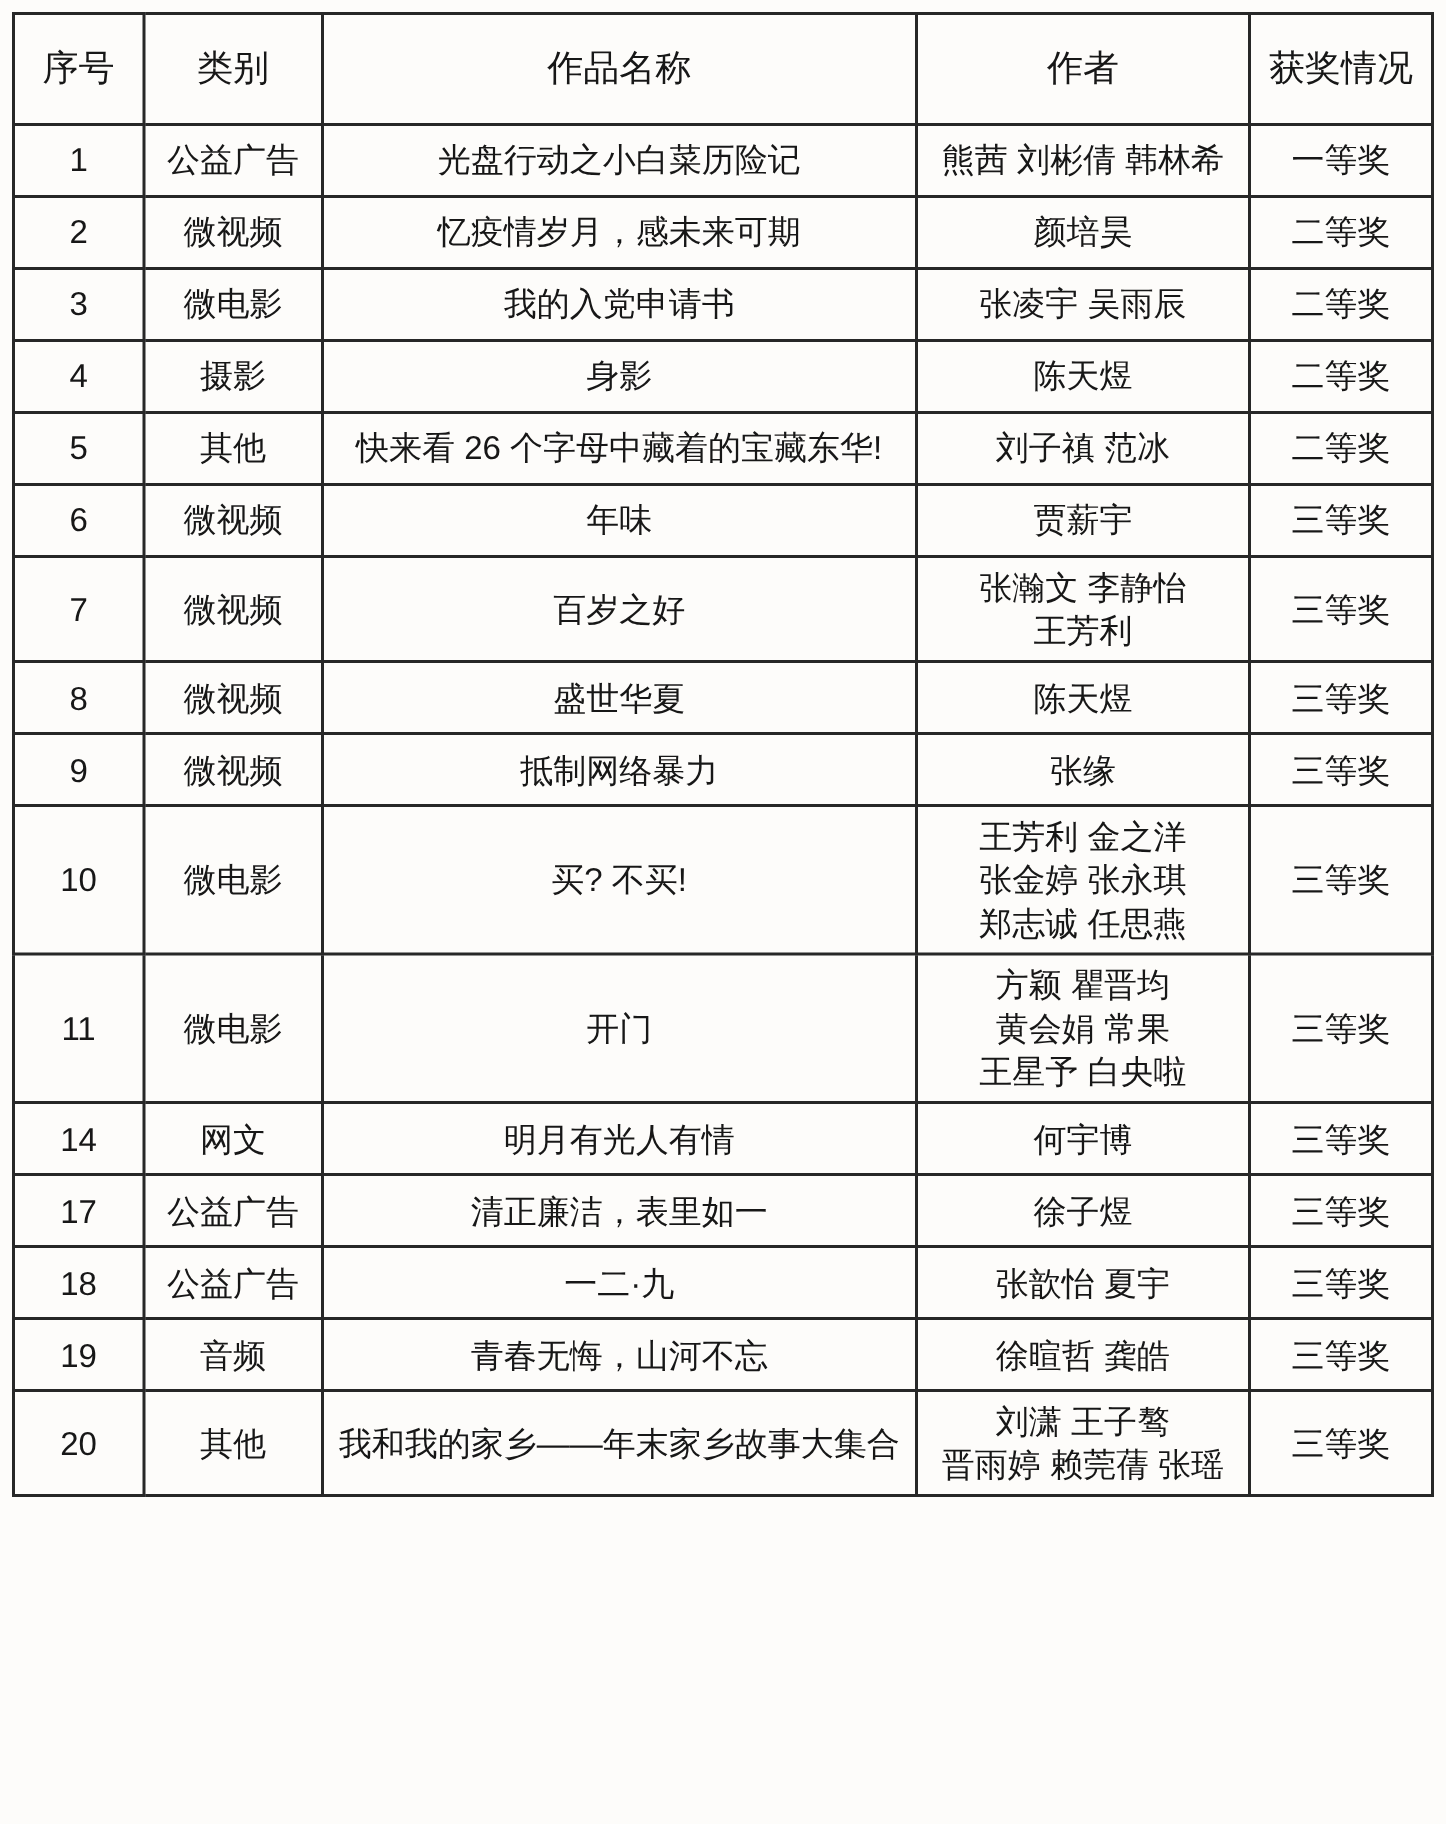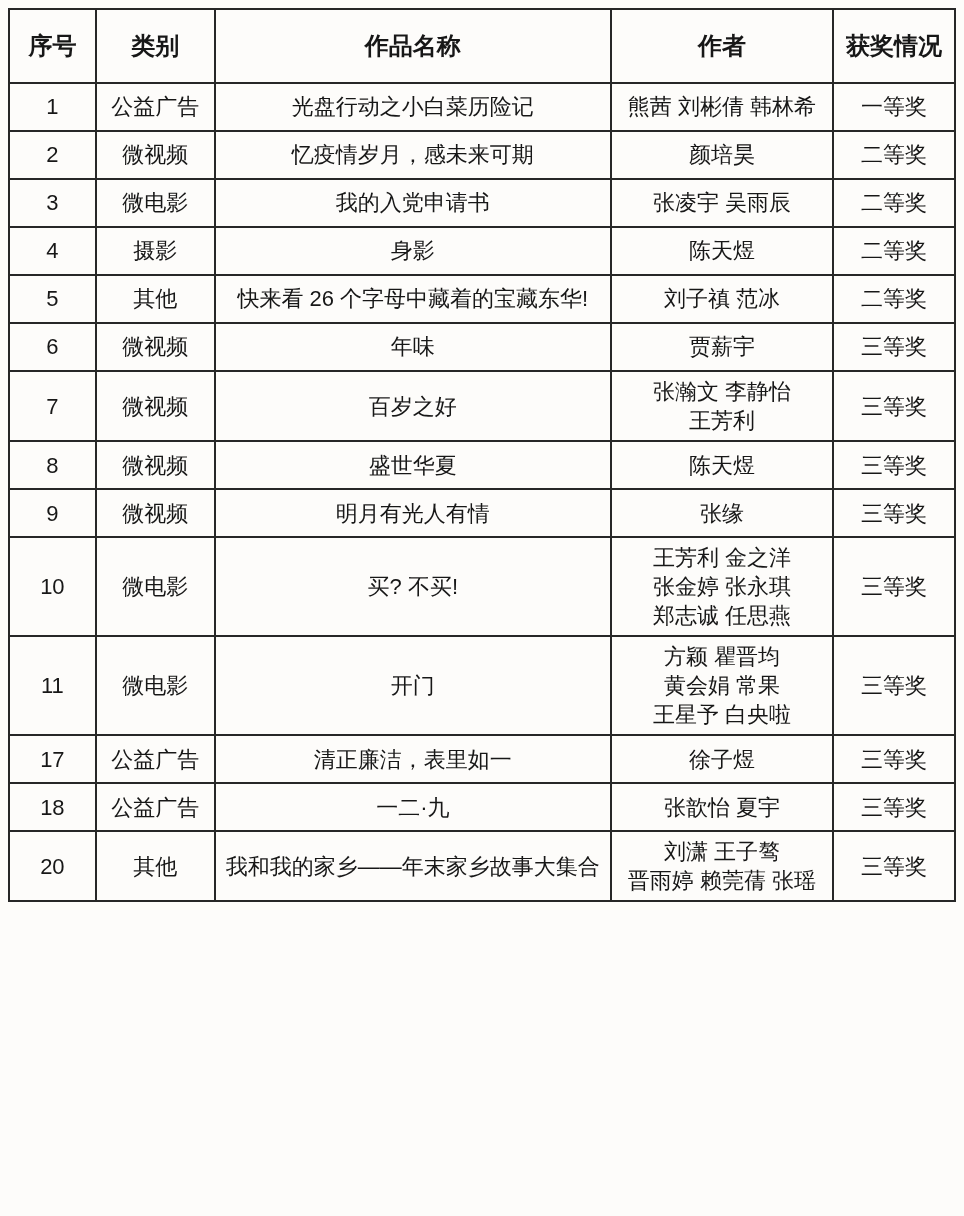--- a/index.html
+++ b/index.html
@@ -32,21 +32,21 @@
     vertical-align: middle;
     padding: 5px 4px;
     font-size: 22px;
     line-height: 1.32;
     white-space: pre-line;
     overflow: hidden;
   }
   table.awards th {
     height: 62px;
     font-size: 24px;
-    font-weight: 700;
+    font-weight: 400;
   }
   table.awards td {
     height: 36px;
     font-weight: 400;
   }
   .col-no       { width: 8.6%;  }
   .col-category { width: 12.2%; }
   .col-title    { width: 43.0%; }
   .col-authors  { width: 23.7%; }
   .col-award    { width: 12.5%; }
@@ -127,21 +127,21 @@
     <td class="col-no">8</td>
     <td class="col-category">微视频</td>
     <td class="col-title">盛世华夏</td>
     <td class="col-authors">陈天煜</td>
     <td class="col-award">三等奖</td>
   </tr>
 
   <tr>
     <td class="col-no">9</td>
     <td class="col-category">微视频</td>
-    <td class="col-title">明月有光人有情</td>
+    <td class="col-title">抵制网络暴力</td>
     <td class="col-authors">张缘</td>
     <td class="col-award">三等奖</td>
   </tr>
 
   <tr>
     <td class="col-no">10</td>
     <td class="col-category">微电影</td>
     <td class="col-title">买? 不买!</td>
     <td class="col-authors">王芳利 金之洋
 张金婷 张永琪
@@ -154,39 +154,53 @@
     <td class="col-category">微电影</td>
     <td class="col-title">开门</td>
     <td class="col-authors">方颖 瞿晋均
 黄会娟 常果
 王星予 白央啦</td>
     <td class="col-award">三等奖</td>
   </tr>
 
 
 
+  <tr>
+    <td class="col-no">14</td>
+    <td class="col-category">网文</td>
+    <td class="col-title">明月有光人有情</td>
+    <td class="col-authors">何宇博</td>
+    <td class="col-award">三等奖</td>
+  </tr>
 
 
 
   <tr>
     <td class="col-no">17</td>
     <td class="col-category">公益广告</td>
     <td class="col-title">清正廉洁，表里如一</td>
     <td class="col-authors">徐子煜</td>
     <td class="col-award">三等奖</td>
   </tr>
 
   <tr>
     <td class="col-no">18</td>
     <td class="col-category">公益广告</td>
     <td class="col-title">一二·九</td>
     <td class="col-authors">张歆怡 夏宇</td>
     <td class="col-award">三等奖</td>
   </tr>
 
+  <tr>
+    <td class="col-no">19</td>
+    <td class="col-category">音频</td>
+    <td class="col-title">青春无悔，山河不忘</td>
+    <td class="col-authors">徐暄哲 龚皓</td>
+    <td class="col-award">三等奖</td>
+  </tr>
 
   <tr>
     <td class="col-no">20</td>
     <td class="col-category">其他</td>
     <td class="col-title">我和我的家乡——年末家乡故事大集合</td>
     <td class="col-authors">刘潇 王子骜
 晋雨婷 赖莞蒨 张瑶</td>
     <td class="col-award">三等奖</td>
   </tr>
 

